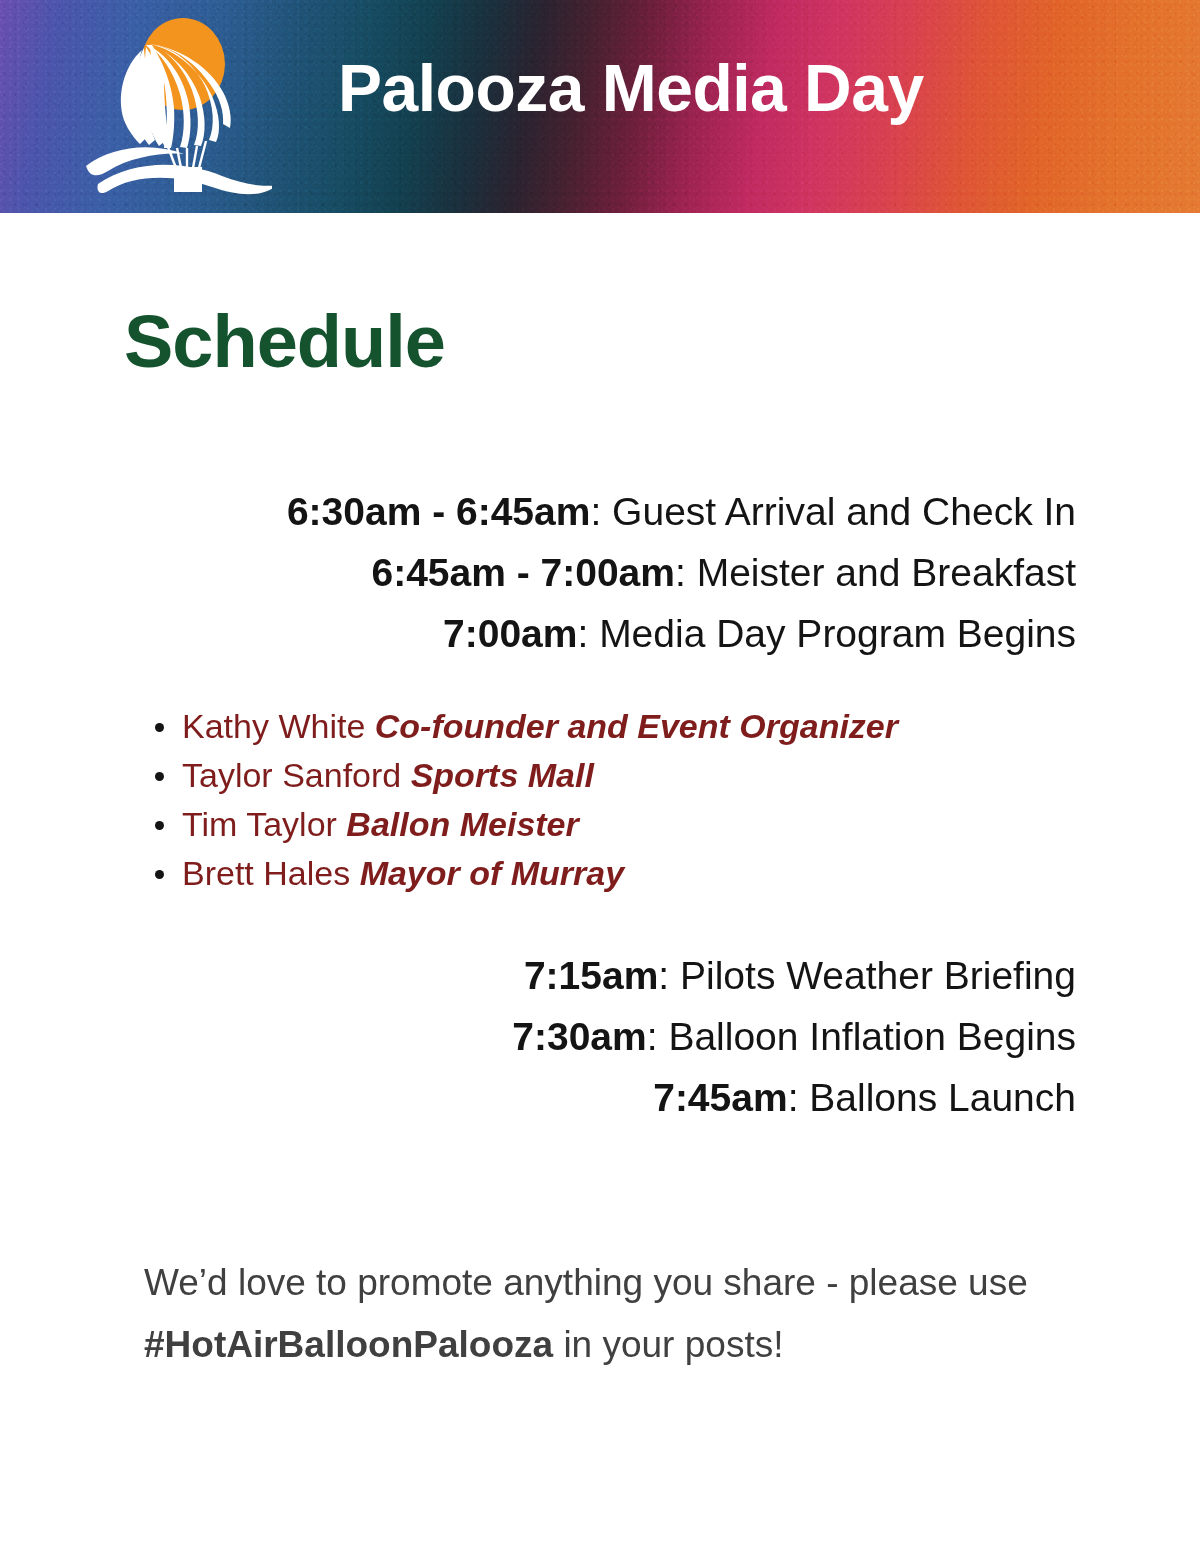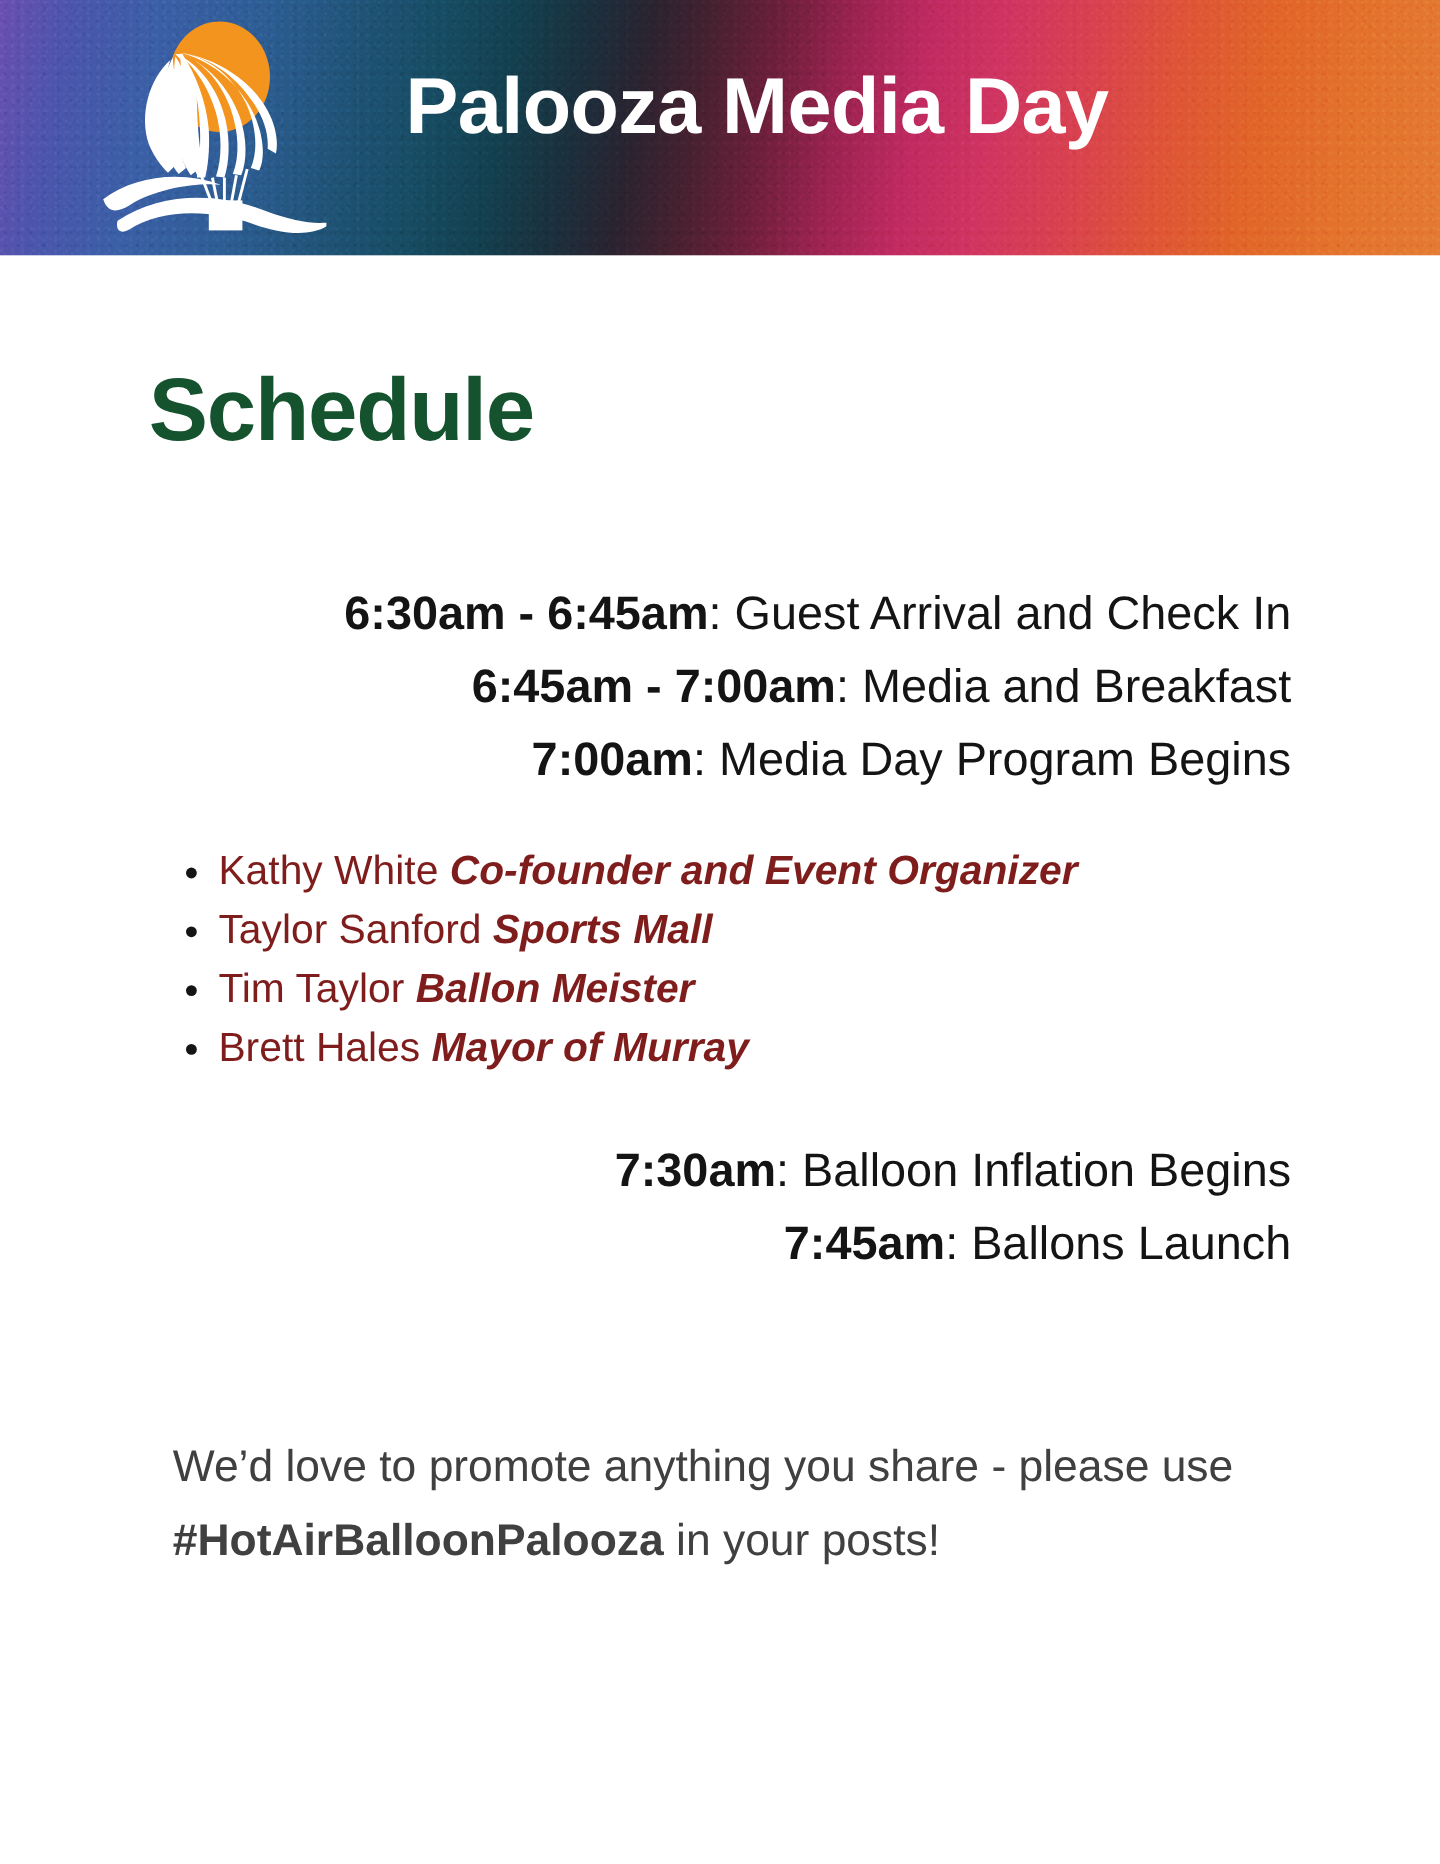--- a/index.html
+++ b/index.html
@@ -207,21 +207,21 @@
 
 <div class="page-body">
 
   <h1 class="page-title">Schedule</h1>
 
   <div class="schedule-block">
     <div class="sched-line">
       <span class="t">6:30am - 6:45am</span><span>: </span><span>Guest Arrival and Check In</span>
     </div>
     <div class="sched-line">
-      <span class="t">6:45am - 7:00am</span><span>: </span><span>Media and Breakfast</span>
+      <span class="t">6:45am - 7:00am</span><span>: </span><span>Meister and Breakfast</span>
     </div>
     <div class="sched-line">
       <span class="t">7:00am</span><span>: </span><span>Media Day Program Begins</span>
     </div>
   </div>
 
   <ul class="speaker-list">
     <li>
       <span>Kathy White </span><span class="role">Co-founder and Event Organizer</span>
     </li>
@@ -230,20 +230,23 @@
     </li>
     <li>
       <span>Tim Taylor </span><span class="role">Ballon Meister</span>
     </li>
     <li>
       <span>Brett Hales </span><span class="role">Mayor of Murray</span>
     </li>
   </ul>
 
   <div class="schedule-block schedule-block-2">
+    <div class="sched-line">
+      <span class="t">7:15am</span><span>: </span><span>Pilots Weather Briefing</span>
+    </div>
     <div class="sched-line">
       <span class="t">7:30am</span><span>: </span><span>Balloon Inflation Begins</span>
     </div>
     <div class="sched-line">
       <span class="t">7:45am</span><span>: </span><span>Ballons Launch</span>
     </div>
   </div>
 
   <p class="promo-block">
     <span>We’d love to promote anything you share - please use </span><span class="hashtag">#HotAirBalloonPalooza</span><span> in your posts!</span>

